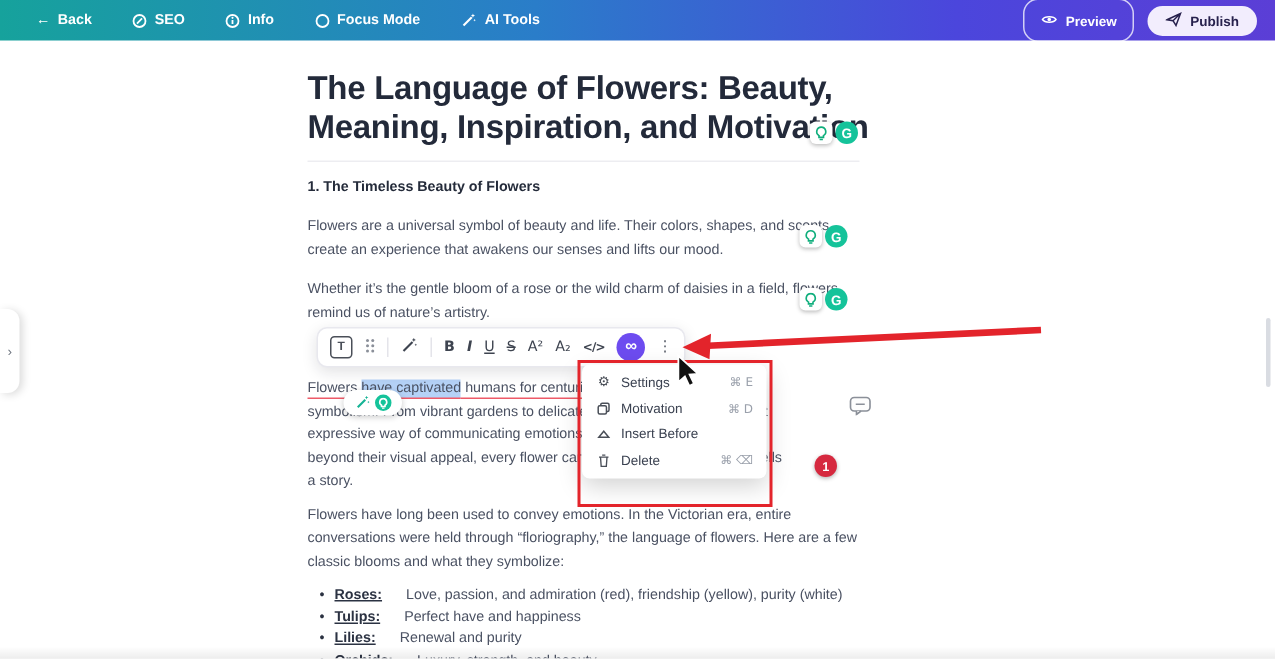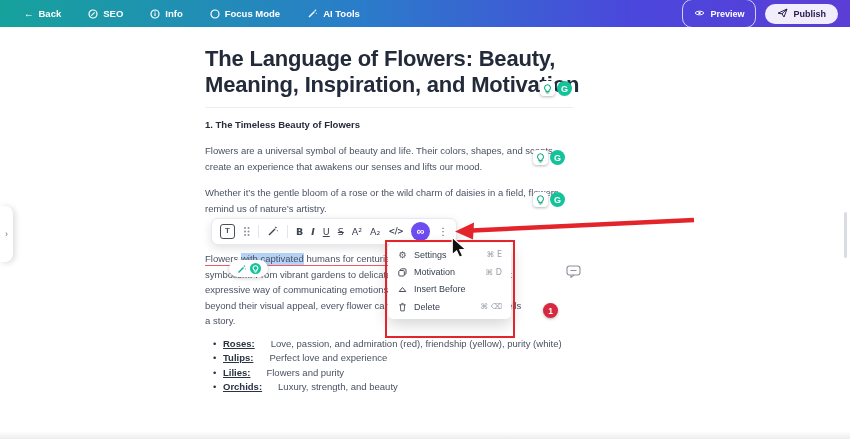--- a/index.html
+++ b/index.html
@@ -159,29 +159,32 @@
 
   <article>
     <h1 class="doc-title">The Language of Flowers: Beauty,
 Meaning, Inspiration, and Motivation</h1>
     <div class="block-divider"></div>
     <h3 class="doc-h3">1. The Timeless Beauty of Flowers</h3>
     <p class="body-p">Flowers are a universal symbol of beauty and life. Their colors, shapes, and scents
 create an experience that awakens our senses and lifts our mood.</p>
     <p class="body-p mt11">Whether it’s the gentle bloom of a rose or the wild charm of daisies in a field, flowers
 remind us of nature’s artistry.</p>
-    <p class="body-p mt35"><span class="u-pink">Flowers </span><span class="u-pink sel">with captivated</span><span class="u-pink"> humans for centuries with their beauty</span><span> and
+    <p class="body-p mt35"><span class="u-pink">Flowers </span><span class="u-pink sel">have captivated</span><span class="u-pink"> humans for centuries with their beauty</span><span> and
 symbolism. From vibrant gardens to delicate bouquets, they are the most
 expressive way of communicating emotions and deepest feelings. But
 beyond their visual appeal, every flower carries a hidden message that tells
 a story.</span></p>
+    <p class="body-p mt7">Flowers have long been used to convey emotions. In the Victorian era, entire
+conversations were held through “floriography,” the language of flowers. Here are a few
+classic blooms and what they symbolize:</p>
     <ul class="doc-list">
       <li><b>Roses:</b><span class="li-desc">Love, passion, and admiration (red), friendship (yellow), purity (white)</span></li>
-      <li><b>Tulips:</b><span class="li-desc">Perfect love and experience</span></li>
-      <li><b>Lilies:</b><span class="li-desc">Flowers and purity</span></li>
+      <li><b>Tulips:</b><span class="li-desc">Perfect have and happiness</span></li>
+      <li><b>Lilies:</b><span class="li-desc">Renewal and purity</span></li>
       <li><b>Orchids:</b><span class="li-desc">Luxury, strength, and beauty</span></li>
     </ul>
   </article>
 
   <div class="icon-pair pair-title">
     <span class="chip">
       <svg width="9" height="10" viewBox="0 0 9 10">
           <path d="M4.5 0.8 a3 3 0 0 1 1.5 5.6 v1.2 h-3 v-1.2 A3 3 0 0 1 4.5 0.8 Z" fill="none" stroke="#0fae7c" stroke-width="1.1"></path>
           <path d="M3.4 9 h2.2" stroke="#0fae7c" stroke-width="1"></path>
         </svg>

